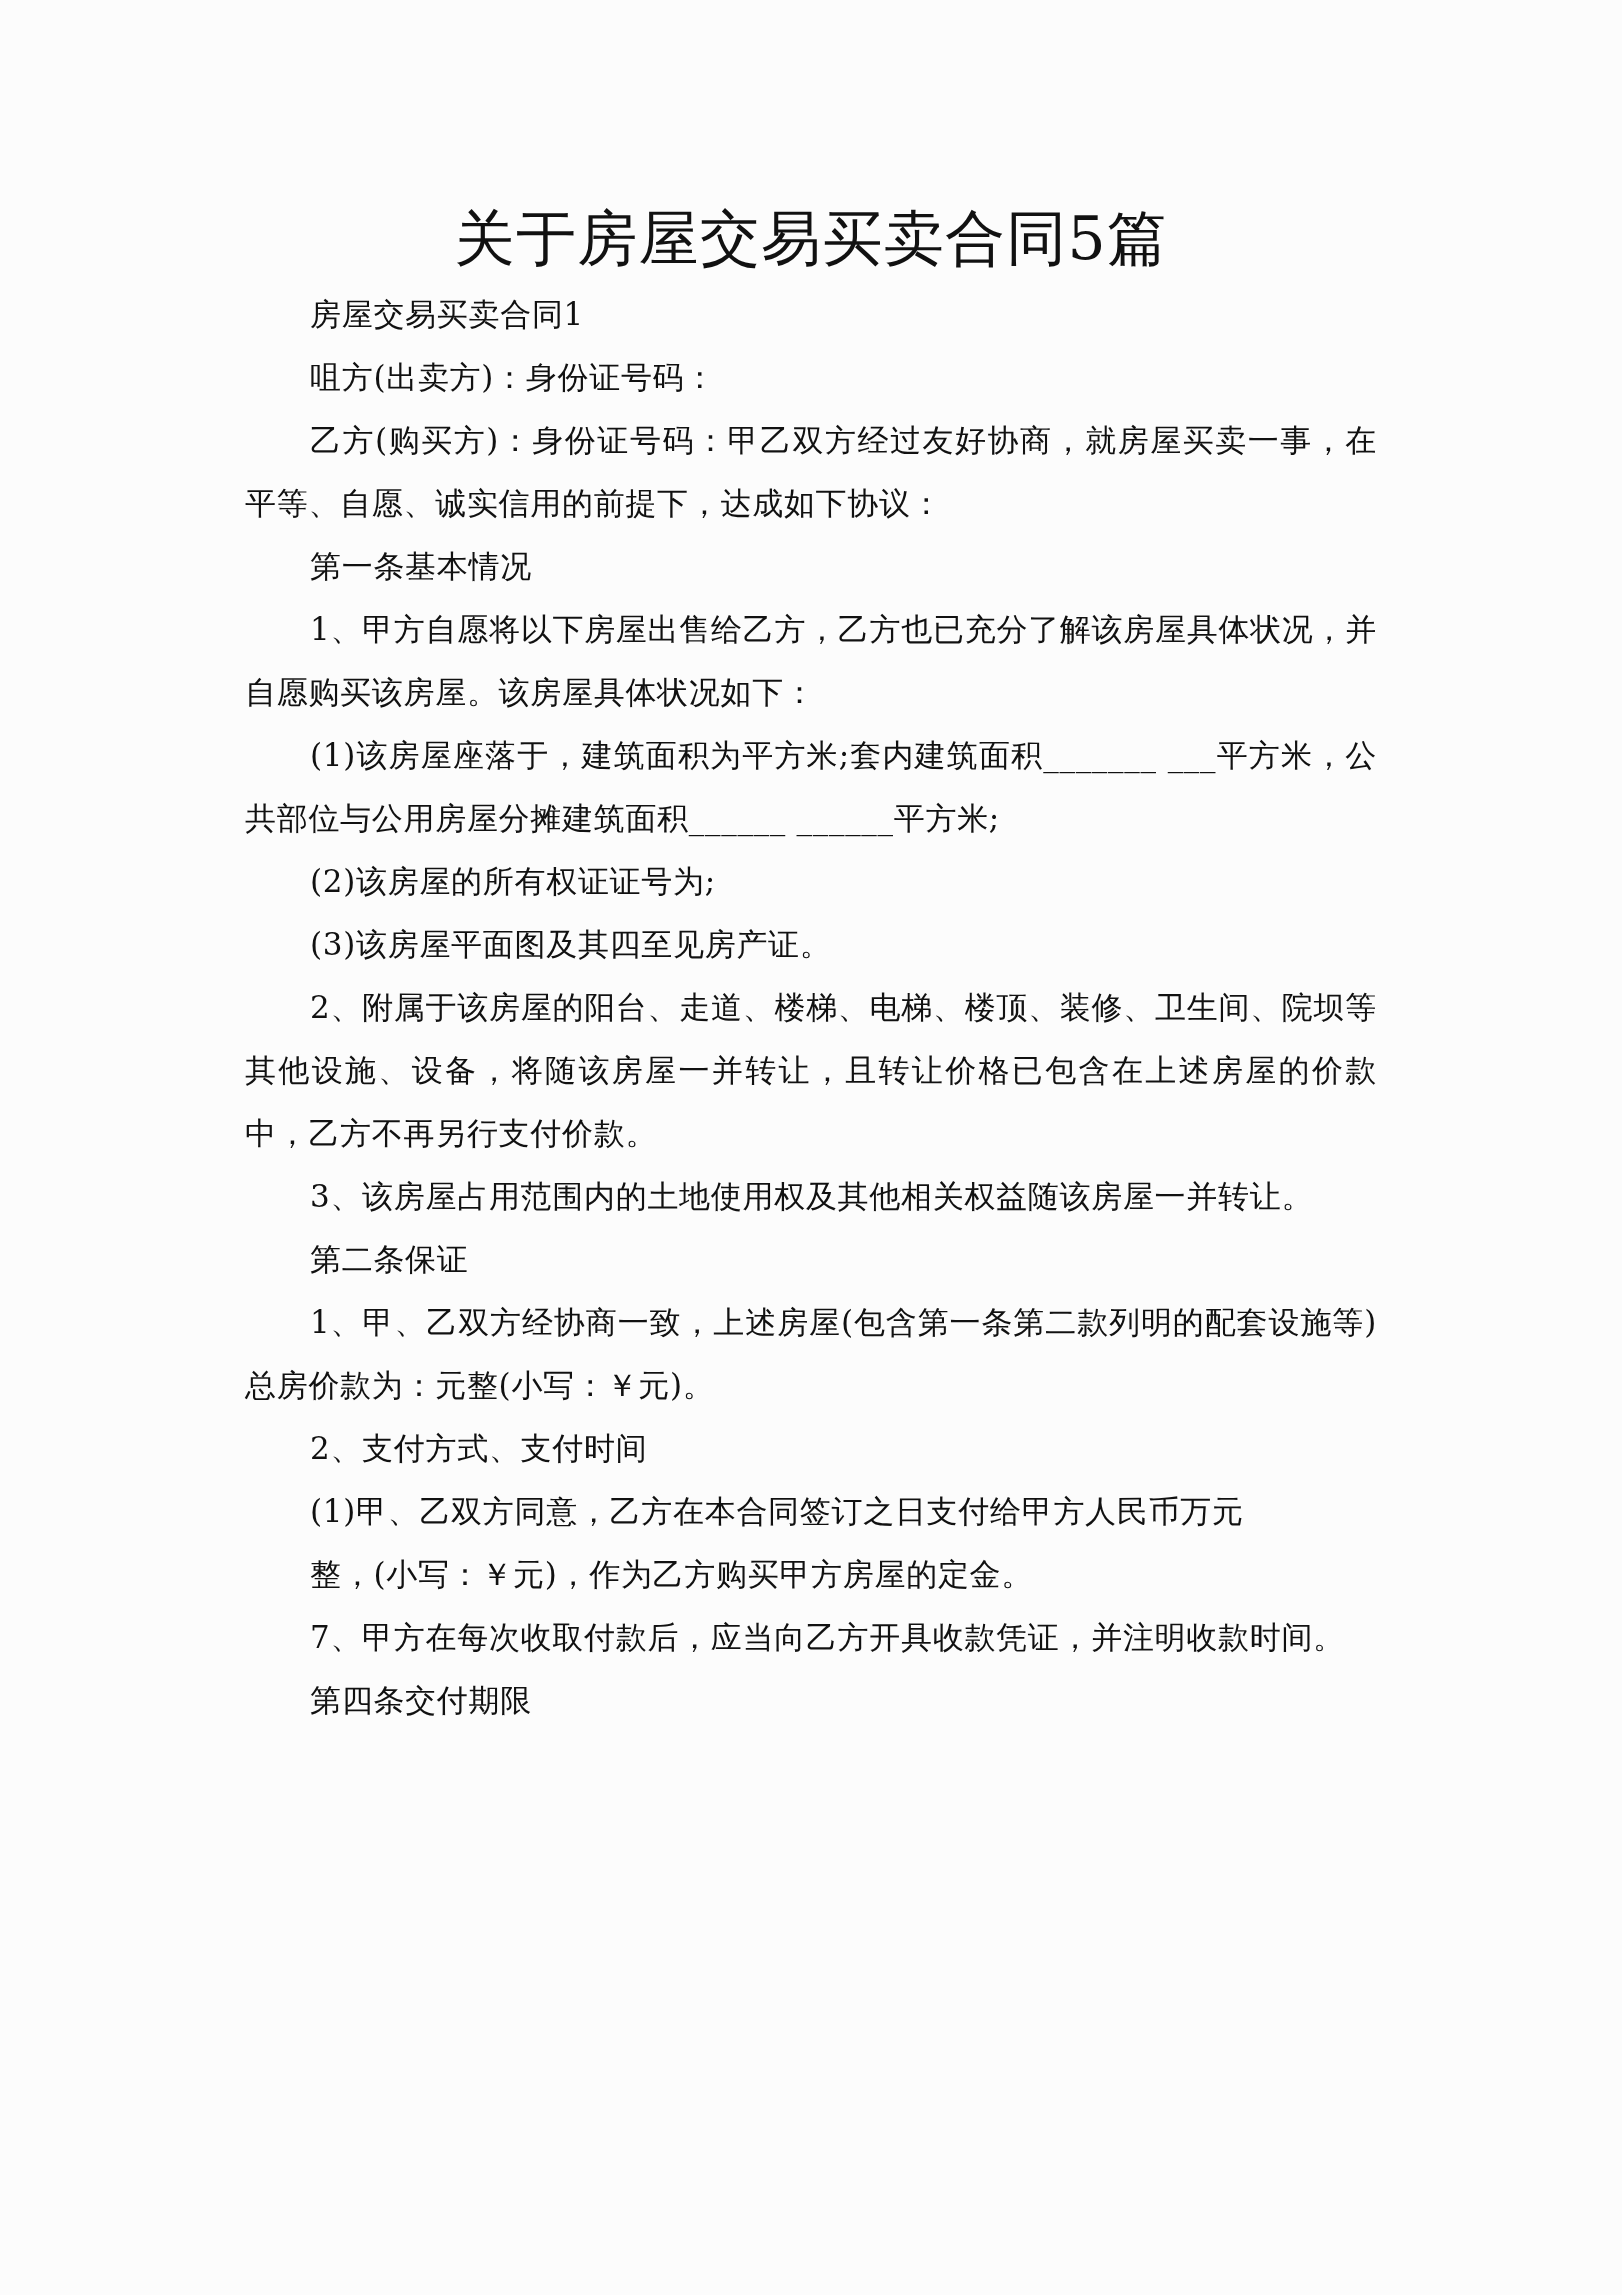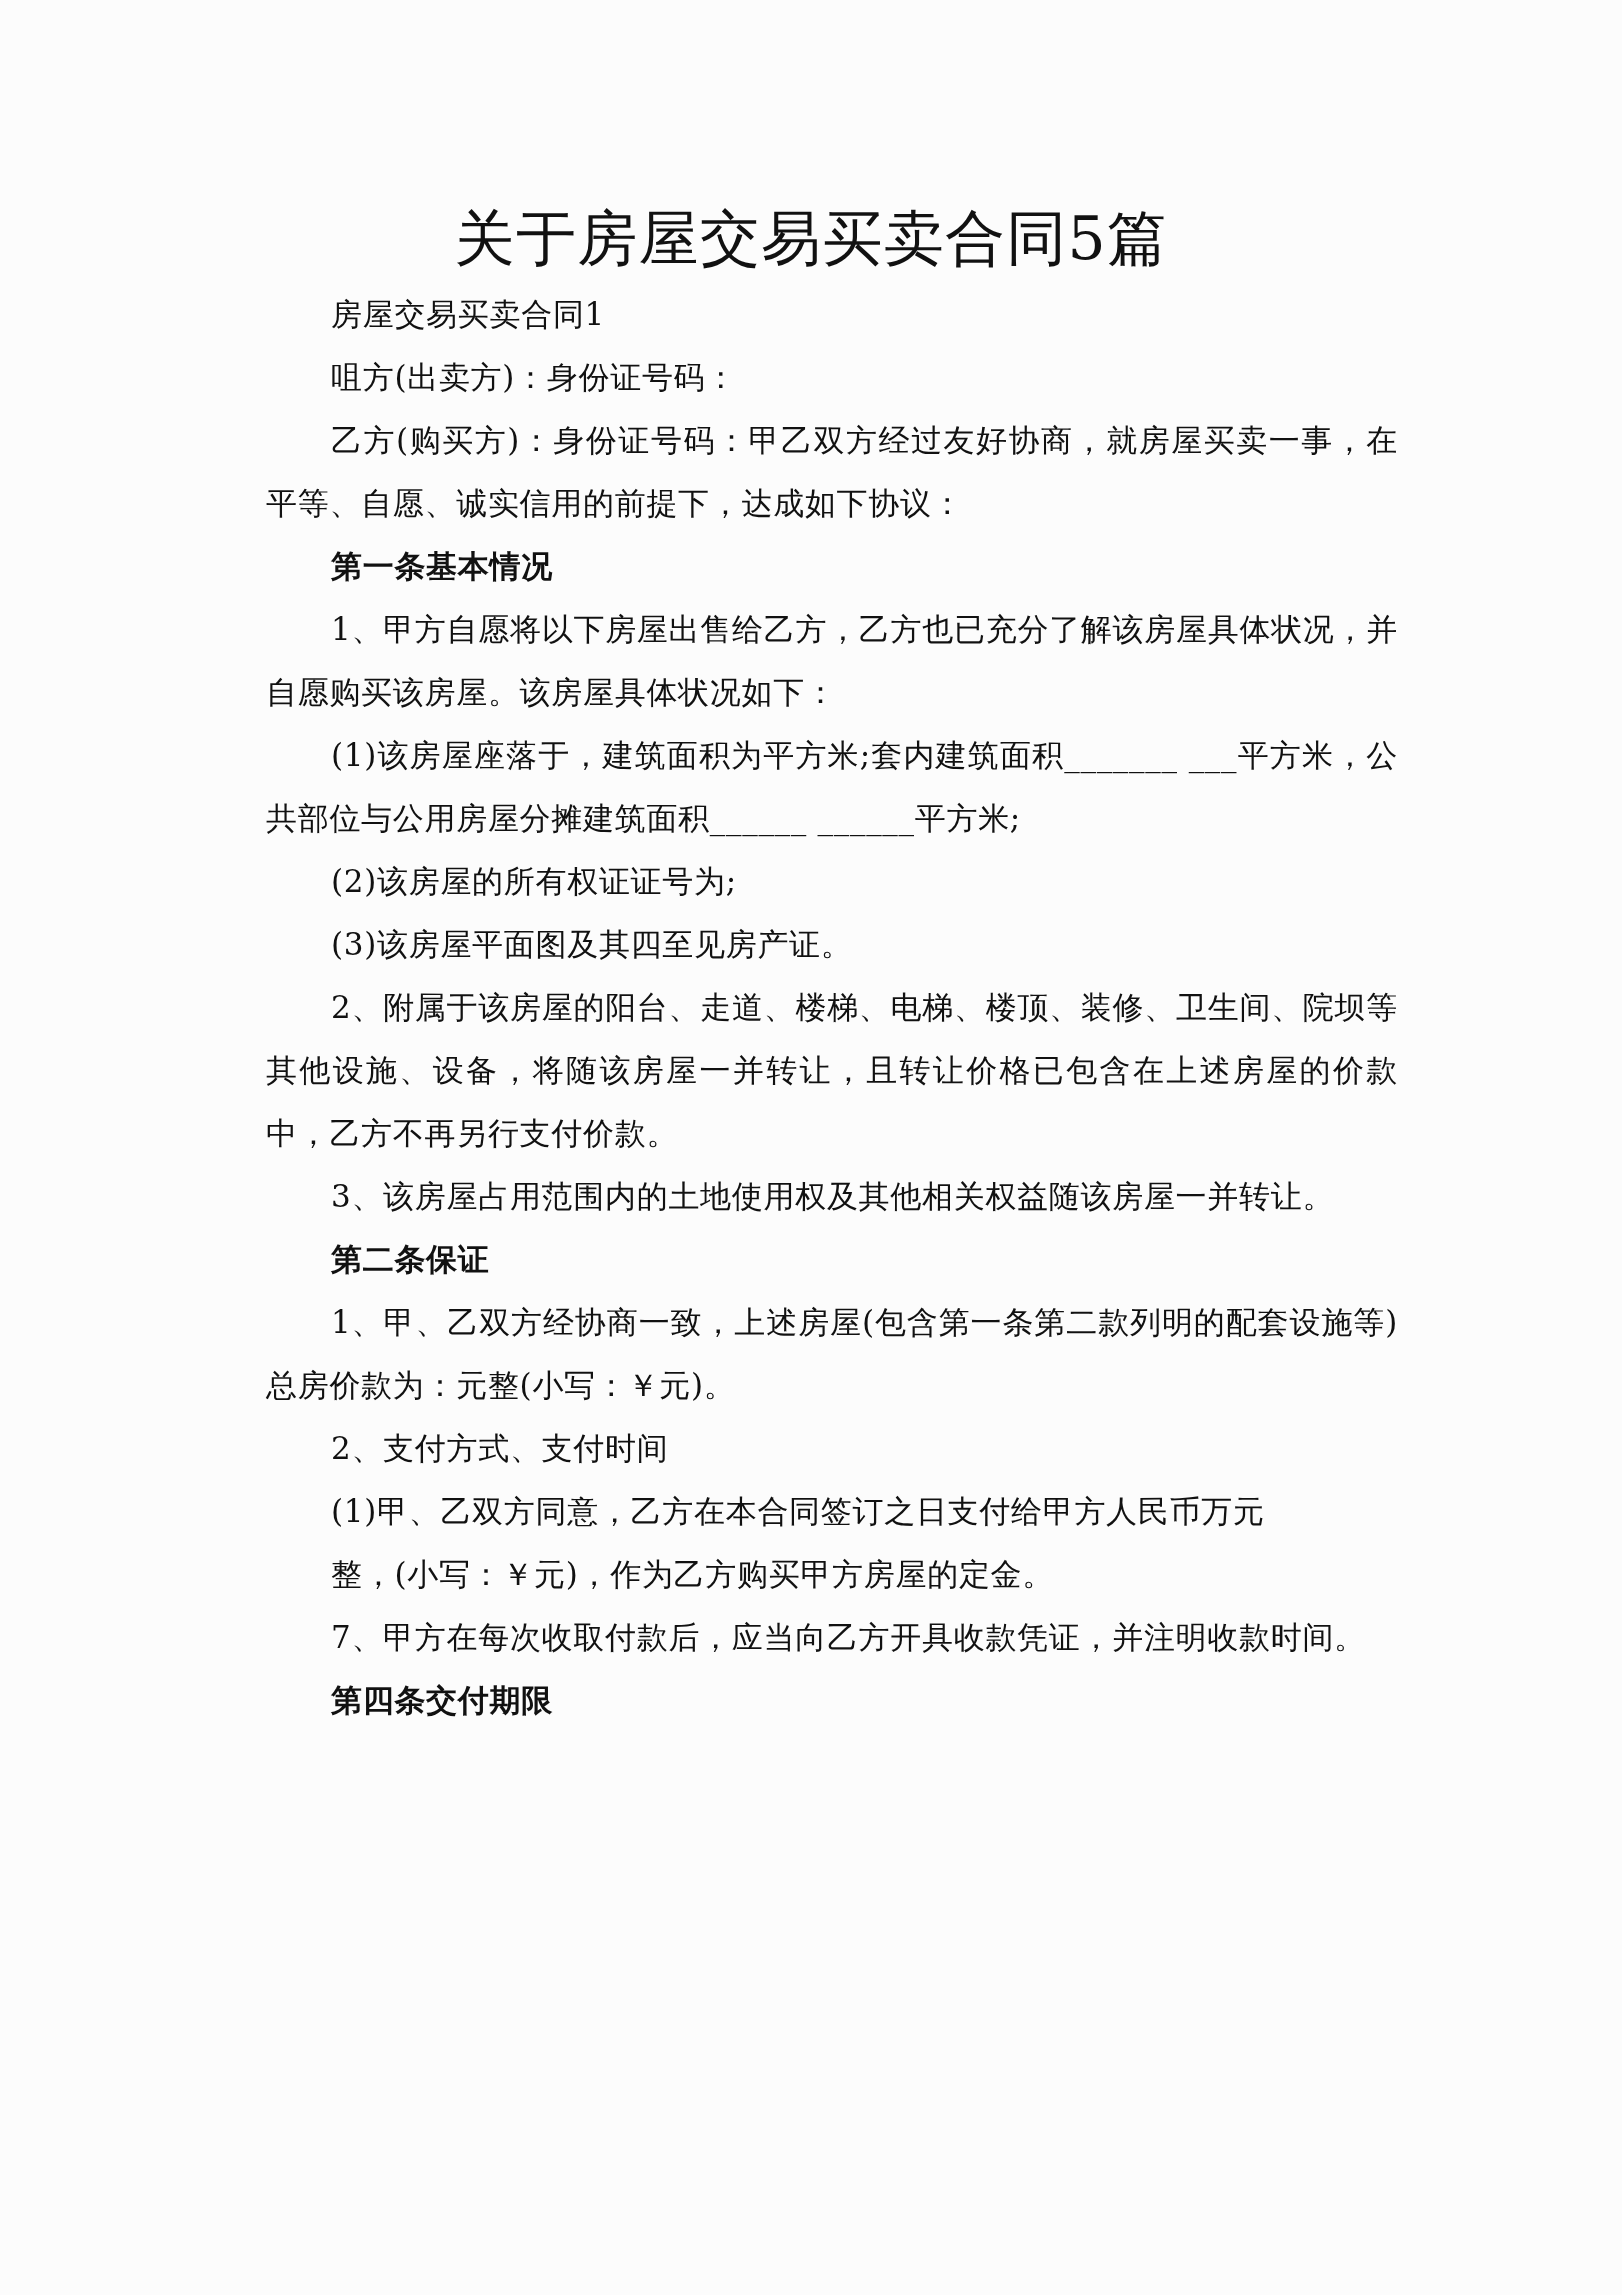--- a/index.html
+++ b/index.html
@@ -36,33 +36,31 @@
       margin: 0;
     }
     .body {
       position: absolute;
       left: 245px;
       top: 283px;
       width: 1132px;
       font-size: 31px;
       line-height: 63px;
       letter-spacing: 0.7px;
-      margin-left: 21px;
     }
     .p {
       margin: 0;
       text-indent: 65px;
       text-align: justify;
       text-align-last: left;
       white-space: normal;
       word-break: break-all;
     }
     .p.heading {
       text-indent: 65px;
-      font-weight: bold;
     }
   </style>
 </head>
 <body>
 
 <div class="page">
   <h1 class="title">关于房屋交易买卖合同5篇</h1>
 
   <div class="body">
     <p class="p">房屋交易买卖合同1</p>

